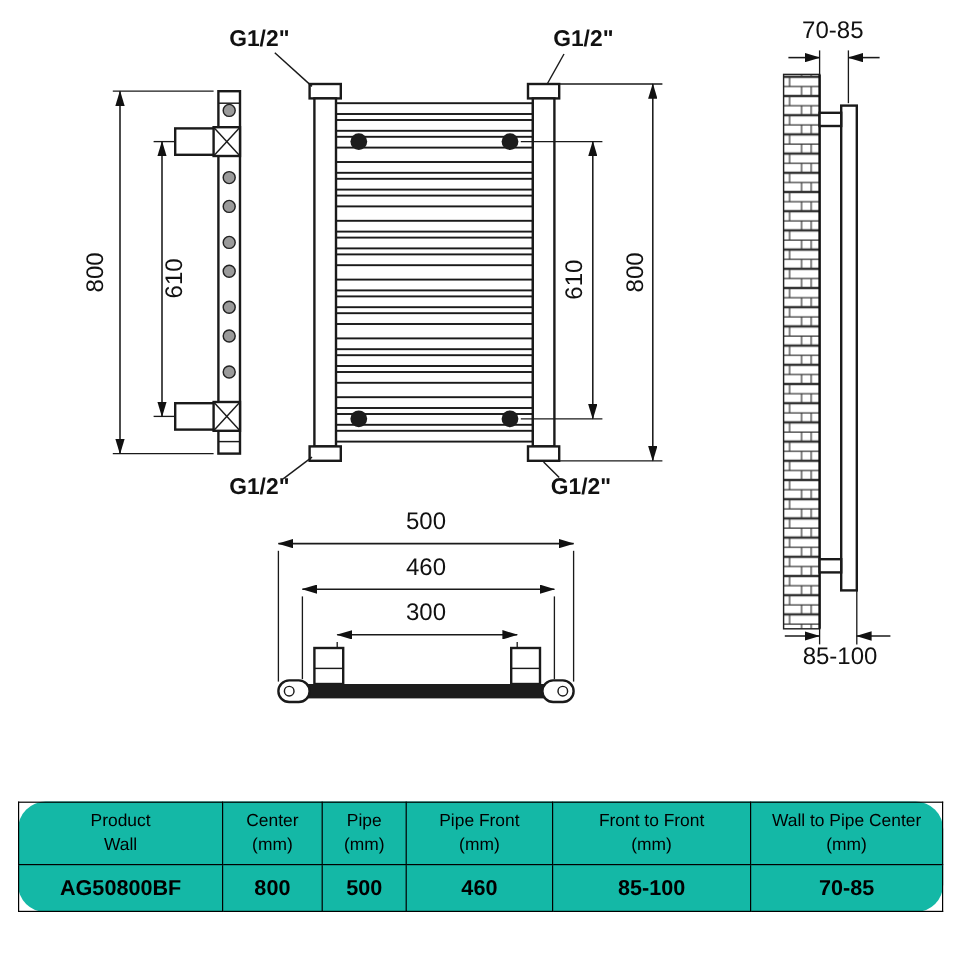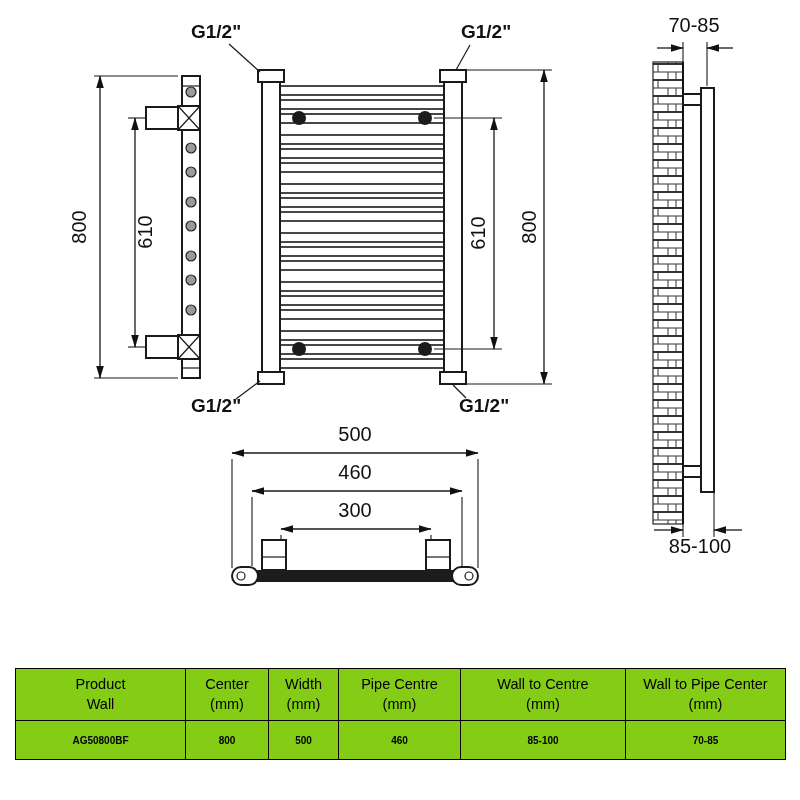--- a/index.html
+++ b/index.html
@@ -8,24 +8,24 @@
   .obj{fill:#fff;stroke:#1a1a1a;stroke-width:2;}
   .rail{fill:#fff;stroke:#1a1a1a;stroke-width:1.6;}
   .thin{stroke:#1a1a1a;stroke-width:1.2;fill:none;}
   .dim{stroke:#1a1a1a;stroke-width:1.3;fill:none;}
   .ext{stroke:#1a1a1a;stroke-width:1.1;fill:none;}
   .dark{fill:#1c1c1c;}
   .dot{fill:#1c1c1c;stroke:none;}
   .railend{fill:#9a9a9a;stroke:#222;stroke-width:1.2;}
   .dimtext{font:20px "Liberation Sans",sans-serif;fill:#111;}
   .glabel{font:600 19px "Liberation Sans",sans-serif;fill:#111;}
-  table.spec{position:absolute;left:15px;top:668px;width:770px;border-collapse:collapse;table-layout:fixed;background:#84cc16;}
+  table.spec{position:absolute;left:15px;top:668px;width:770px;border-collapse:collapse;table-layout:fixed;background:#14b8a6;border-radius:23px;}
   table.spec th,table.spec td{border:1.6px solid #000;text-align:center;vertical-align:middle;}
   table.spec th{font-weight:400;font-size:14.5px;line-height:1.35;padding:6px 3px;}
-  table.spec td{font-weight:700;font-size:10px;height:34px;padding:2px 3px;}
+  table.spec td{font-weight:700;font-size:18px;height:34px;padding:2px 3px;}
 </style>
 </head>
 <body>
 
 <div id="page">
 
 <svg width="800" height="660" viewBox="0 0 800 660">
   <defs>
     <marker id="arr" viewBox="0 0 10 6" refX="9.5" refY="3" markerWidth="10" markerHeight="6" orient="auto-start-reverse">
       <path d="M0,0 L10,3 L0,6 z" fill="#111"></path>
@@ -211,23 +211,23 @@
         <col style="width:83px">
         <col style="width:70px">
     <col style="width:122px">
         <col style="width:165px">
         <col style="width:160px">
   </colgroup>
   <thead>
     <tr>
       <th><span>Product</span><br><span>Wall</span></th>
       <th><span>Center</span><br><span>(mm)</span></th>
-      <th><span>Width</span><br><span>(mm)</span></th>
-      <th><span>Pipe Centre</span><br><span>(mm)</span></th>
-      <th><span>Wall to Centre</span><br><span>(mm)</span></th>
+      <th><span>Pipe</span><br><span>(mm)</span></th>
+      <th><span>Pipe Front</span><br><span>(mm)</span></th>
+      <th><span>Front to Front</span><br><span>(mm)</span></th>
       <th><span>Wall to Pipe Center</span><br><span>(mm)</span></th>
     </tr>
   </thead>
   <tbody>
     <tr>
       <td>AG50800BF</td>
       <td>800</td>
       <td>500</td>
       <td>460</td>
       <td>85-100</td>

